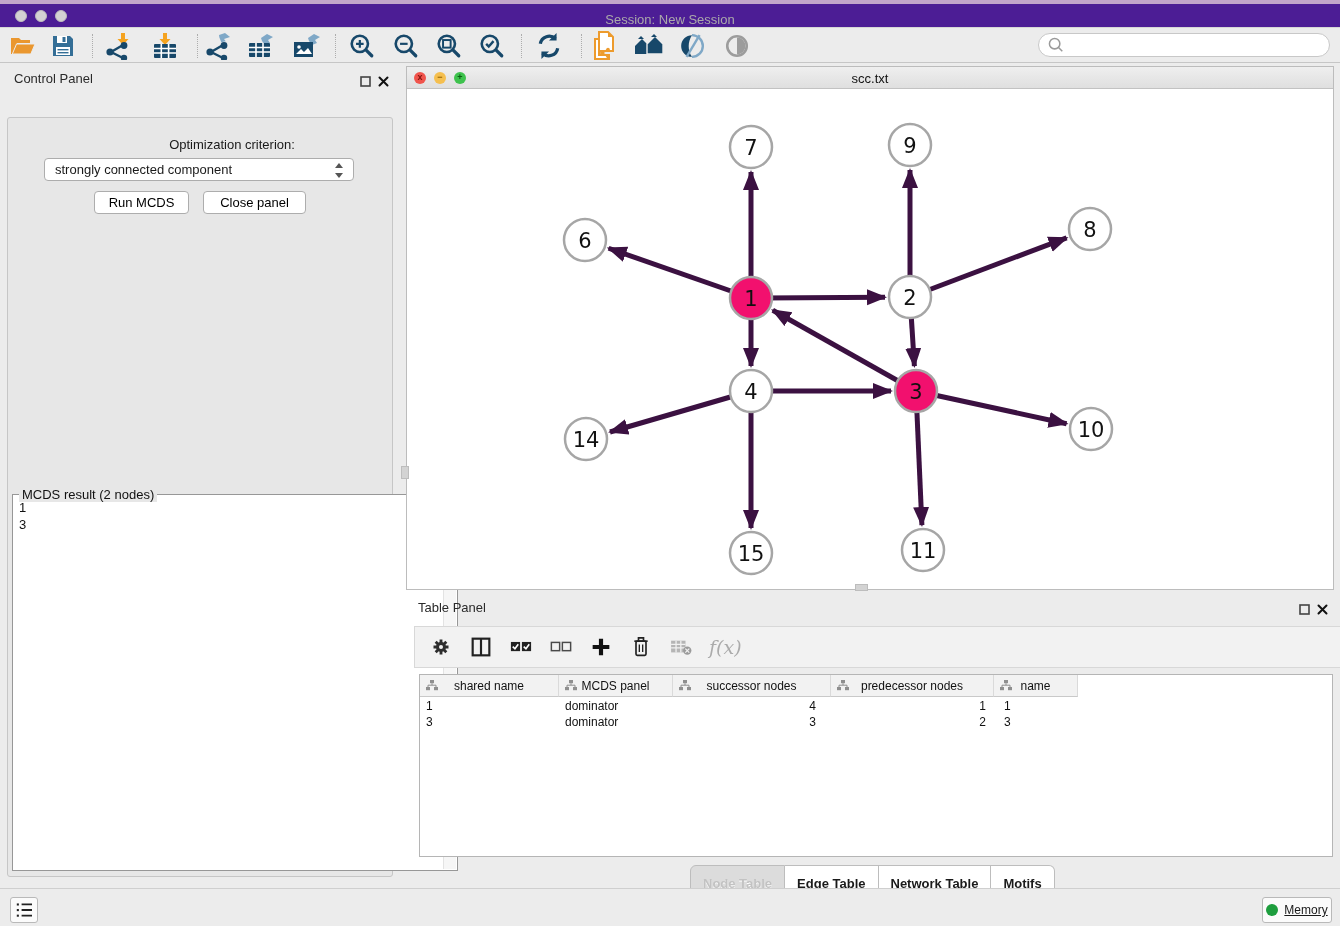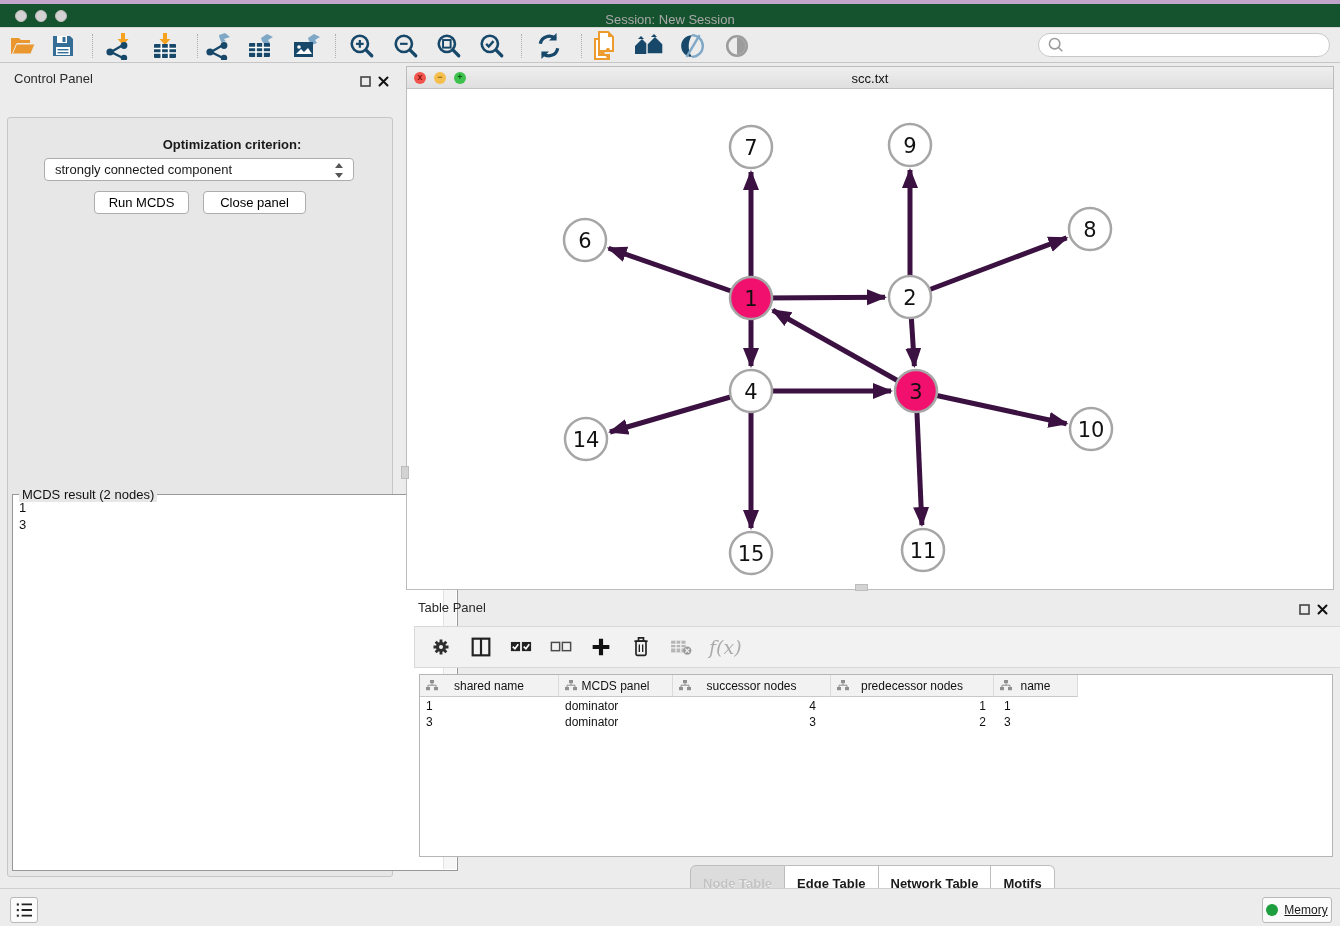--- a/index.html
+++ b/index.html
@@ -2,40 +2,40 @@
 <html><head>
 <meta charset="utf-8">
 <style>
   html,body{margin:0;padding:0;background:#888;}
   *{box-sizing:border-box;}
   .app{position:relative;width:1340px;height:926px;background:#ECECEC;overflow:hidden;
        font-family:"Liberation Sans","DejaVu Sans",sans-serif;color:#1a1a1a;}
   .abs{position:absolute;}
   
   .accent{left:0;top:0;width:1340px;height:4px;background:#C2A5CB;}
-  .titlebar{left:0;top:4px;width:1340px;height:24px;background:#14532d;border-bottom:1px solid #D6D6D6;}
+  .titlebar{left:0;top:4px;width:1340px;height:24px;background:#4c1d95;border-bottom:1px solid #D6D6D6;}
   .tl-dot{width:12px;height:12px;border-radius:50%;background:#D4D2D3;border:1px solid #BDBBBC;top:6px;}
   .win-title{left:0;top:8px;width:1340px;text-align:center;font-size:13px;color:#ABA9AB;}
   
   .toolbar{left:0;top:28px;width:1340px;height:35px;background:#ECECEC;border-bottom:1px solid #C6C6C6;}
   .tb-btn{top:3px;width:30px;height:30px;display:flex;align-items:center;justify-content:center;}
   .tb-sep{top:6px;width:1px;height:24px;border-left:1px dotted #ADADAD;}
   .searchbox{left:1038px;top:5px;width:292px;height:24px;background:#fff;border:1px solid #C8C8C8;border-radius:13px;display:flex;align-items:center;padding-left:8px;gap:4px;}
   .searchbox input{border:none;outline:none;flex:1;font-size:13px;background:transparent;height:18px;}
   
   .cp-title{left:14px;top:71px;font-size:13px;color:#2a2a2a;}
   .panel-ctl{width:11px;height:11px;}
   .cp-tabs{left:78px;top:96px;height:22px;display:flex;}
   .cp-tab{height:22px;border:1px solid #ACACAC;border-left:none;background:#fff;font-size:13px;
           display:flex;align-items:center;justify-content:center;padding:0 14px;color:#111;}
   .cp-tab:first-child{border-left:1px solid #ACACAC;border-radius:4px 0 0 0;}
   .cp-tab:last-child{border-radius:0 4px 0 0;}
   .cp-tab.active{background:#E4E4E4;color:#C6C6C6;border-color:#BFBFBF;}
   .cp-body{left:7px;top:117px;width:386px;height:760px;background:#E7E7E7;border:1px solid #C6C6C6;border-radius:3px;}
-  .opt-label{left:7px;top:137px;width:450px;text-align:center;font-size:13px;font-weight:bold;}
+  .opt-label{left:7px;top:137px;width:450px;text-align:center;font-size:13px;}
   .dropdown{left:44px;top:158px;width:310px;height:23px;background:#fff;border:1px solid #ADADAD;border-radius:4px;
             display:flex;align-items:center;font-size:13px;padding-left:10px;}
   .dd-stepper{position:absolute;right:8px;top:3px;}
   .btn{background:#fff;border:1px solid #ADADAD;border-radius:4px;font-size:13px;display:flex;align-items:center;justify-content:center;height:23px;}
   .fieldset{left:12px;top:494px;width:446px;height:377px;border:1px solid #979797;background:#fff;}
   .fs-legend{position:absolute;left:6px;top:-8px;background:#E7E7E7;padding:0 3px;font-size:13px;color:#111;}
   .fs-lines{position:absolute;left:6px;top:4px;font-size:13px;line-height:17px;color:#111;}
   .fs-scroll{position:absolute;right:1px;top:1px;width:13px;height:373px;background:#F6F6F6;border-left:1px solid #E3E3E3;}
   
   .net-win{left:406px;top:66px;width:928px;height:524px;background:#fff;border:1px solid #BCBCBC;}

